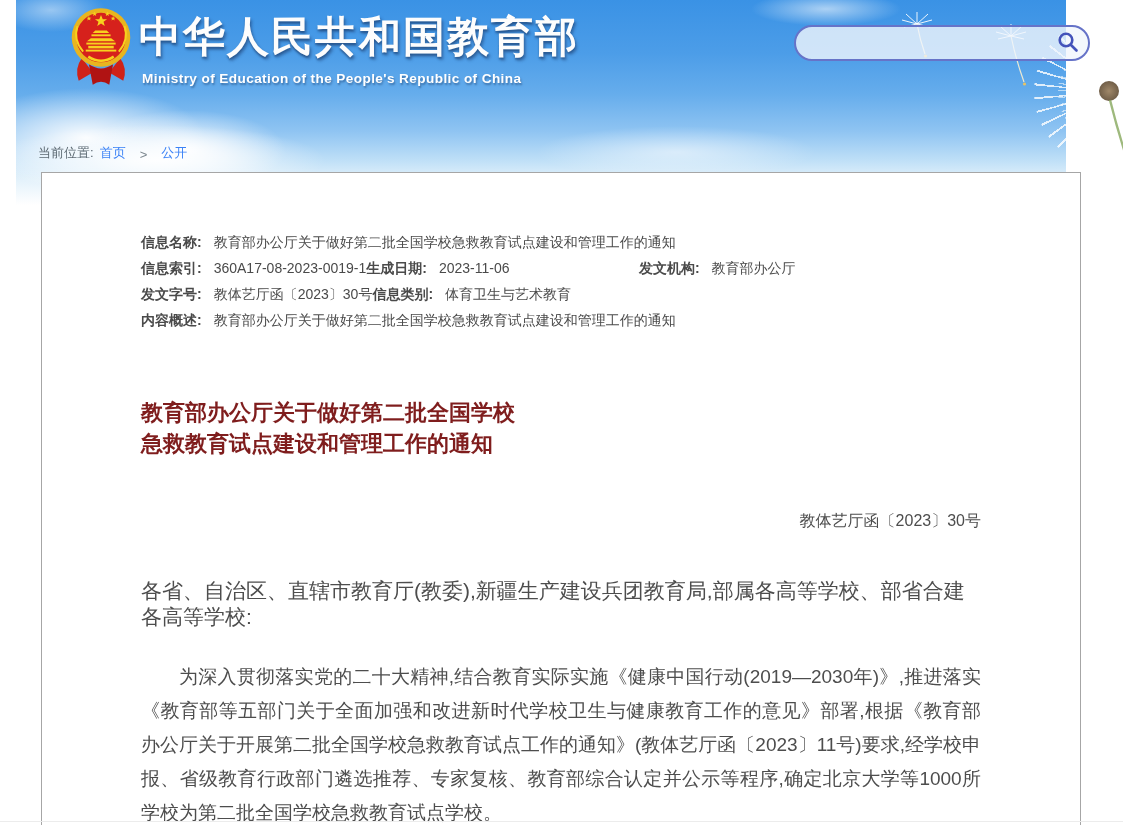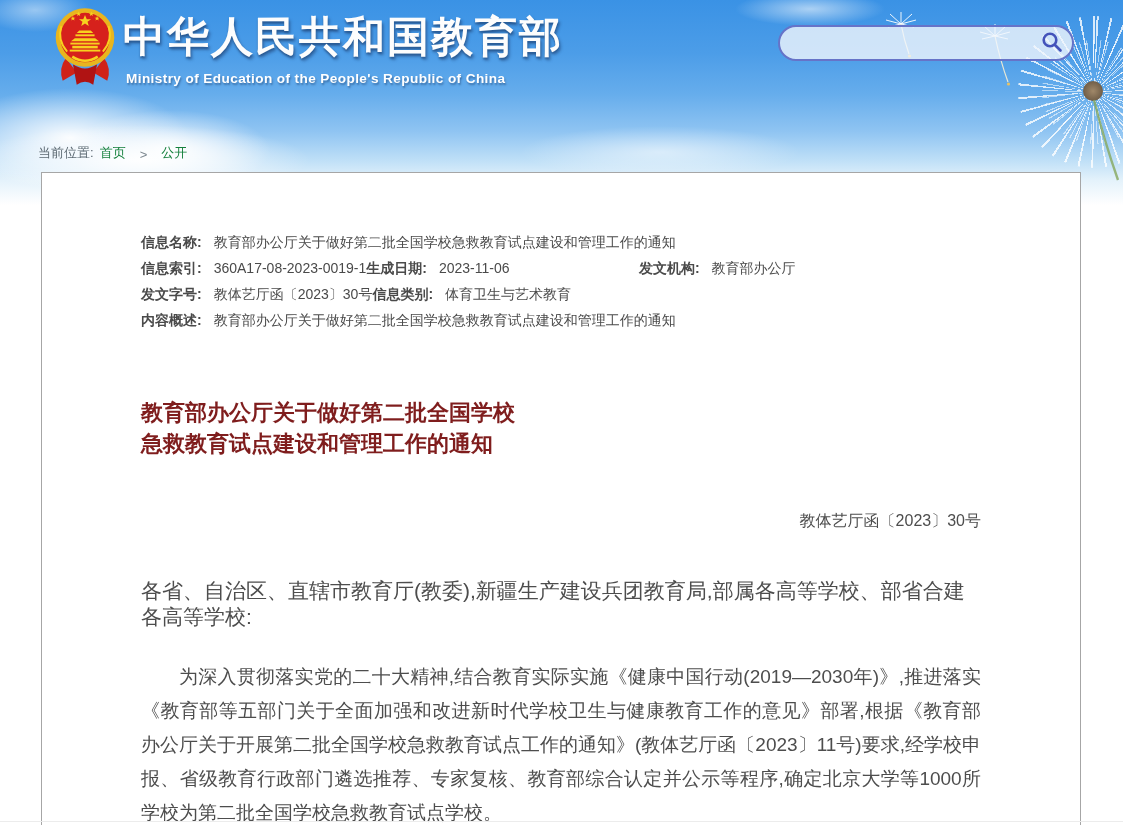--- a/index.html
+++ b/index.html
@@ -2,23 +2,24 @@
 <html><head>
 <meta charset="utf-8">
 <style>
   html,body{margin:0;padding:0;}
   #screen{
     position:relative;width:1123px;height:825px;overflow:hidden;
     background:#ffffff;font-family:"Liberation Sans",sans-serif;
   }
   
   .sky{
-    position:absolute;left:0;top:0;width:1123px;height:205px;
+    position:absolute;left:16px;top:0;width:1010px;height:205px;
     background:linear-gradient(180deg,#3a92e5 0%,#4c9de8 26%,#66adec 46%,
       #8fc4f2 64%,#bedff7 78%,#e4f2fb 88%,#ffffff 100%);
+    padding-left:40px;
   }
   .cloud{position:absolute;border-radius:50%;
     background:radial-gradient(closest-side,rgba(255,255,255,.95),rgba(255,255,255,0));}
   .c1{left:-50px;top:88px;width:240px;height:100px;}
   .c2{left:70px;top:110px;width:200px;height:80px;}
   .c3{left:-30px;top:125px;width:340px;height:70px;}
   .c4{left:520px;top:126px;width:280px;height:52px;opacity:.55;}
   .c5{left:735px;top:-8px;width:150px;height:34px;opacity:.6;}
   .c6{left:-20px;top:-12px;width:110px;height:44px;opacity:.5;}
   
@@ -60,21 +61,21 @@
   .dand-stem{position:absolute;left:1086px;top:96px;}
   .seed{position:absolute;}
   .seed1{left:878px;top:10px;}
   .seed2{left:972px;top:22px;}
   
   .breadcrumb{
     position:absolute;left:38px;top:144px;font-size:13px;color:#5d6a73;
     display:flex;align-items:flex-end;white-space:nowrap;
   }
   .bc-prefix{margin-right:6px;}
-  .bc-link{cursor:pointer;color:#15803d;text-decoration:none;}
+  .bc-link{cursor:pointer;color:#3b82f6;text-decoration:none;}
   .bc-sep{margin:0 14px;color:#7b868e;}
   
   .card{
     position:absolute;left:41px;top:172px;width:1040px;height:700px;
     background:#ffffff;border:1px solid #a6a6a6;box-sizing:border-box;
     padding:56px 99px 0 99px;
   }
   .meta{font-size:14px;color:#4a4a4a;}
   .meta-row{display:flex;line-height:26px;white-space:nowrap;}
   .ml{font-weight:bold;margin-right:12px;flex:0 0 auto;}

